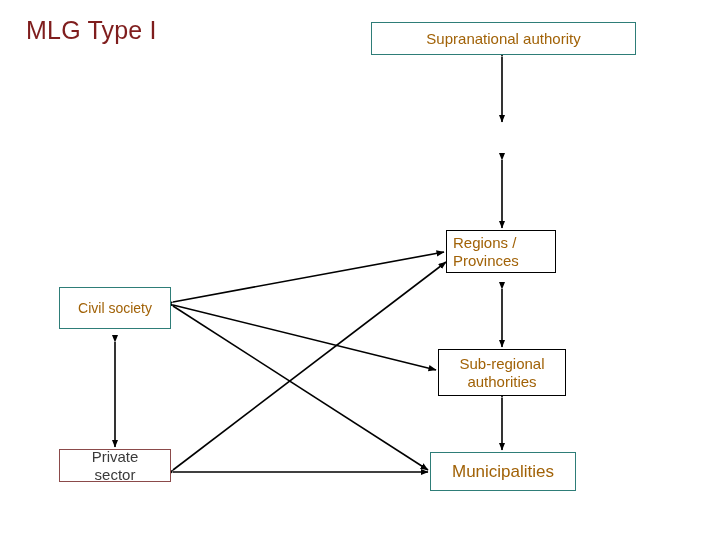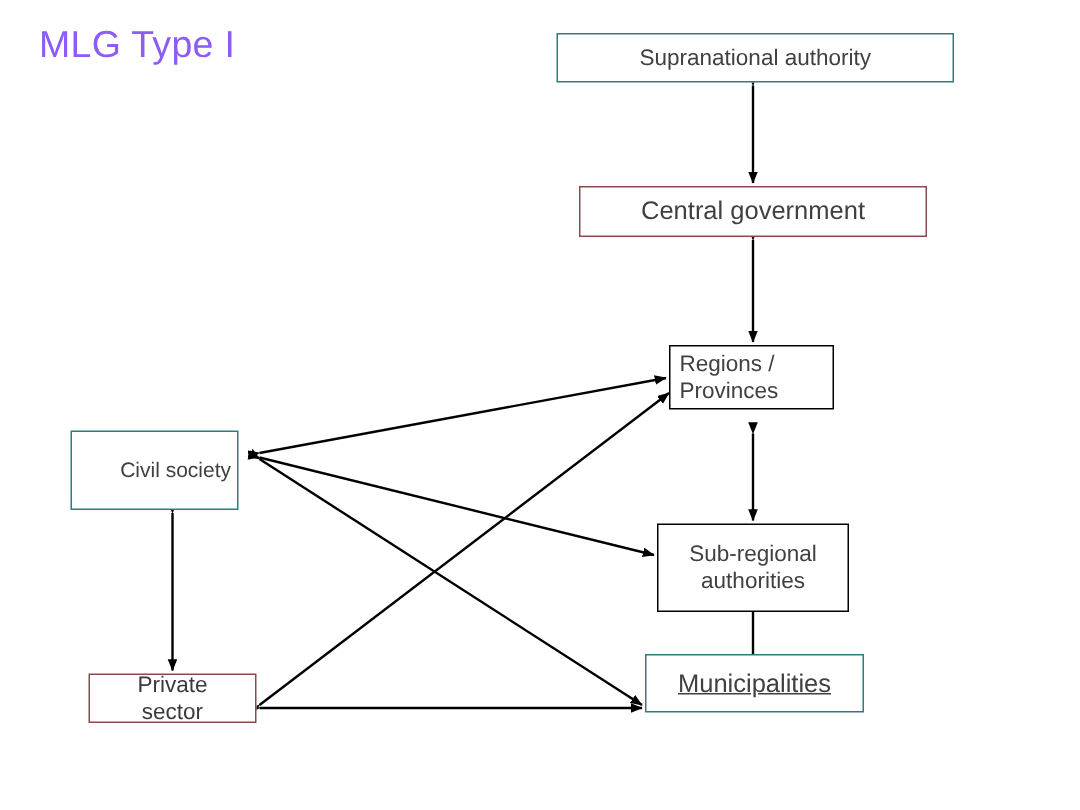--- a/index.html
+++ b/index.html
@@ -23,33 +23,33 @@
     left: 0;
     top: 0;
     width: 720px;
     height: 540px;
   }
   .title {
     position: absolute;
     left: 26px;
     top: 16px;
     font-size: 25px;
-    color: #8b5cf6;
+    color: #7f1d1d;
     letter-spacing: 0.2px;
     white-space: nowrap;
   }
   .node {
     position: absolute;
     box-sizing: border-box;
     background: #ffffff;
     display: flex;
     align-items: center;
     justify-content: center;
     text-align: center;
-    color: #404040;
+    color: #a16207;
     line-height: 1.15;
   }
   .node span {
     display: block;
     padding: 0 4px;
   }
 
   
   #node-supranational {
     left: 371px; top: 22px; width: 265px; height: 33px;
@@ -63,41 +63,39 @@
   }
   #node-regions {
     left: 446px; top: 230px; width: 110px; height: 43px;
     border: 1px solid #000000;
     font-size: 15px;
     justify-content: flex-start;
     text-align: left;
   }
   #node-regions span { padding-left: 6px; }
   #node-civil {
-    left: 47px; top: 287px; width: 112px; height: 53px;
+    left: 59px; top: 287px; width: 112px; height: 42px;
     border: 1px solid #2e7d78;
     font-size: 14px;
-    justify-content: flex-end;
   }
   #node-subregional {
-    left: 438px; top: 349px; width: 128px; height: 59px;
+    left: 438px; top: 349px; width: 128px; height: 47px;
     border: 1px solid #000000;
     font-size: 15px;
   }
   #node-private {
     left: 59px; top: 449px; width: 112px; height: 33px;
     border: 1px solid #8b4a4a;
     font-size: 15px;
     color: #3a3a3a;
   }
   #node-municipalities {
-    left: 430px; top: 436px; width: 146px; height: 39px;
+    left: 430px; top: 452px; width: 146px; height: 39px;
     border: 1px solid #2e7d78;
     font-size: 17px;
-    text-decoration: underline;
   }
 </style>
 </head>
 <body>
 
 <div id="stage">
 
   <div class="title">MLG Type I</div>
 
   <svg id="arrow-layer" viewBox="0 0 720 540" width="720" height="540" xmlns="http://www.w3.org/2000/svg">
@@ -121,23 +119,20 @@
 
       <line x1="173" y1="470" x2="446" y2="262"></line>
       <line x1="173" y1="472" x2="428" y2="472"></line>
     </g>
   </svg>
 
   <div class="node" id="node-supranational">
     <span>Supranational authority</span>
   </div>
 
-  <div class="node" id="node-central">
-    <span>Central government</span>
-  </div>
 
   <div class="node" id="node-regions">
     <span style="white-space:pre-line;">Regions /
 Provinces</span>
   </div>
 
   <div class="node" id="node-civil">
     <span>Civil society</span>
   </div>
 

